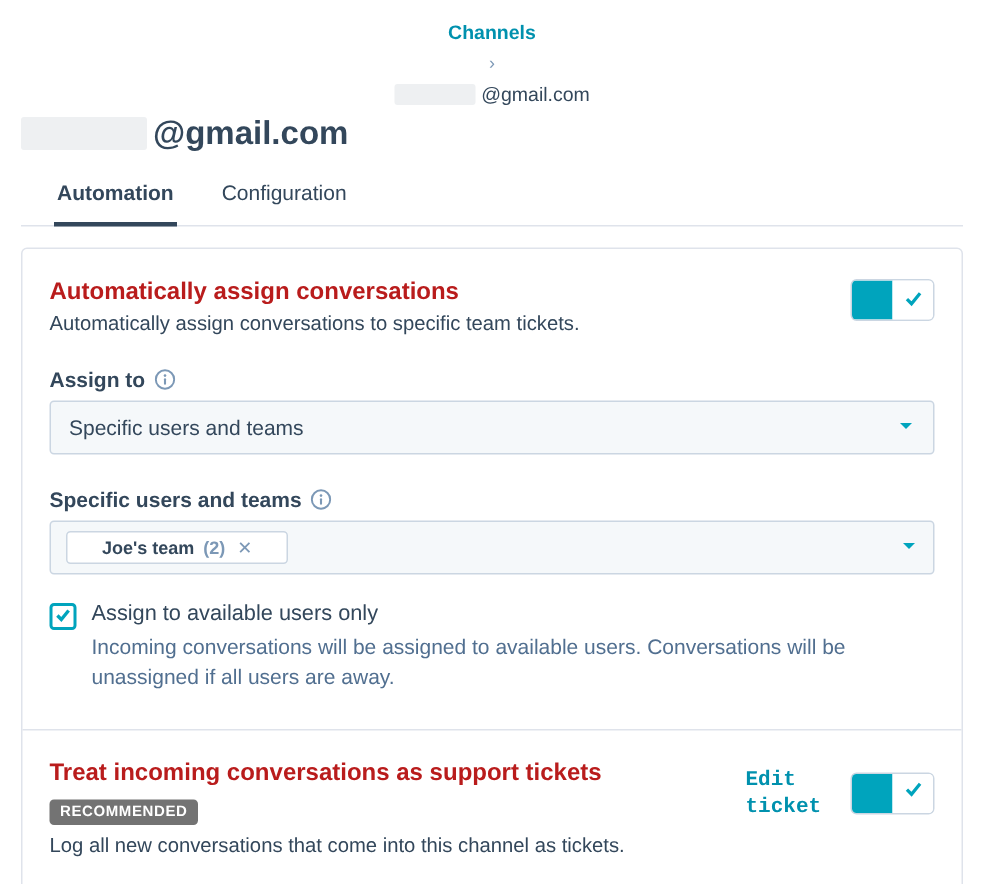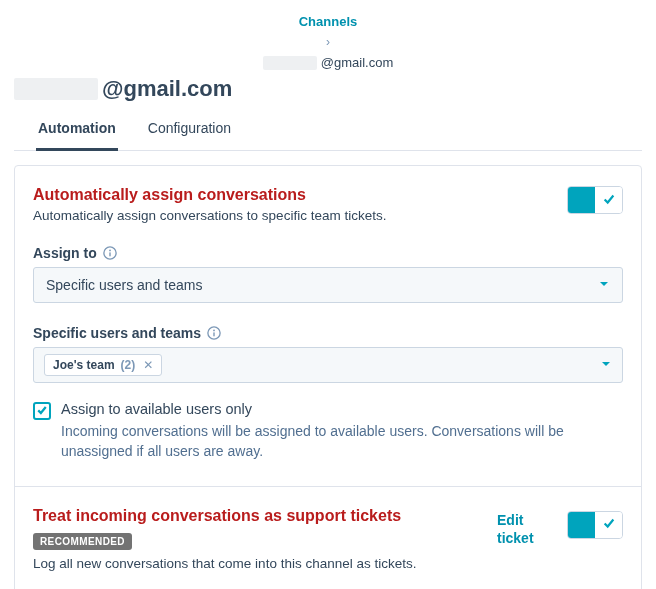--- a/index.html
+++ b/index.html
@@ -136,21 +136,21 @@
     align-items: center;
     cursor: pointer;
   }
   .chip {
     display: inline-flex;
     align-items: center;
     gap: 6px;
     border: 1px solid #cbd6e2;
     background: #fff;
     border-radius: 3px;
-    padding: 3px 8px;
+    padding: 3px 23px;
     font-size: 12px;
   }
   .chip .name { font-weight: 700; }
   .chip .count { color: #7c98b6; font-weight: 600; }
   .chip .x { color: #7c98b6; cursor: pointer; font-size: 12px; padding-left: 2px; }
   .checkbox-row {
     display: flex; align-items: flex-start; gap: 10px; margin-top: 18px;
   }
   .cb {
     width: 18px; height: 18px;
@@ -160,21 +160,21 @@
     flex-shrink: 0;
     margin-top: 1px;
     cursor: pointer;
   }
   .cb svg { width: 12px; height: 12px; }
   .cb-label { font-size: 14.5px; color: #33475b; }
   .cb-help {
     font-size: 14px; color: #516f90; margin-top: 4px; line-height: 1.45;
   }
   .right-actions {
-    display: flex; gap: 18px; flex-shrink: 0; padding-top: 4px;
+    display: flex; align-items: center; gap: 18px; flex-shrink: 0; padding-top: 4px; font-family: Liberation Mono, monospace;
   }
   .link-btn {
     color: #0091ae; font-weight: 600; font-size: 14px;
     line-height: 1.3; text-align: left; cursor: pointer;
     max-width: 52px;
   }
   .caret svg { width: 12px; height: 12px; }
 </style>
 </head>
 <body>

